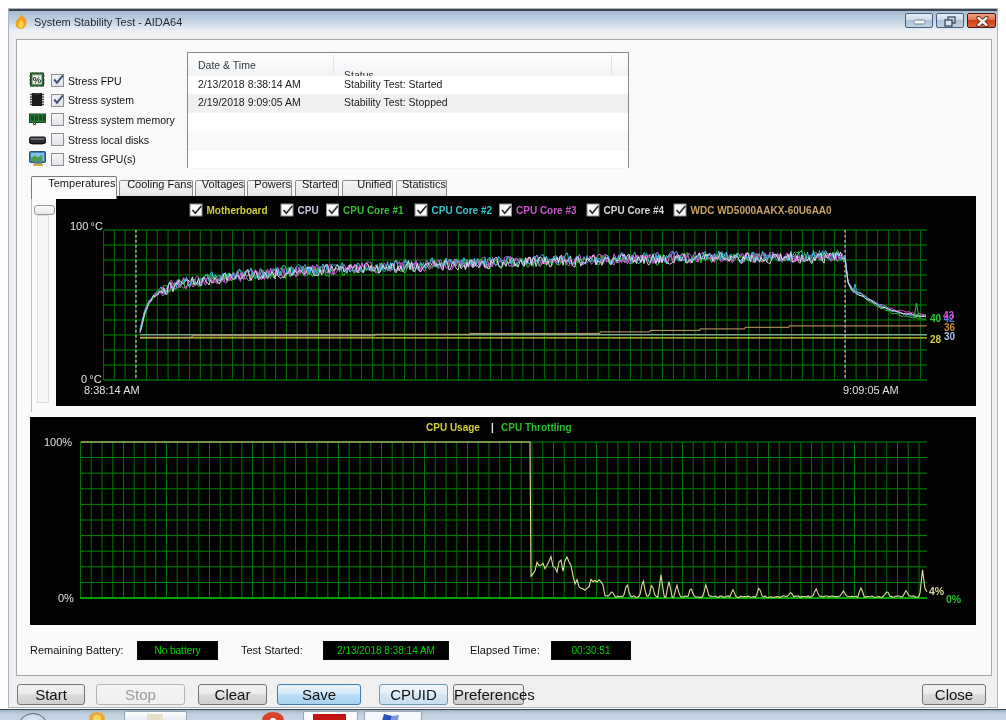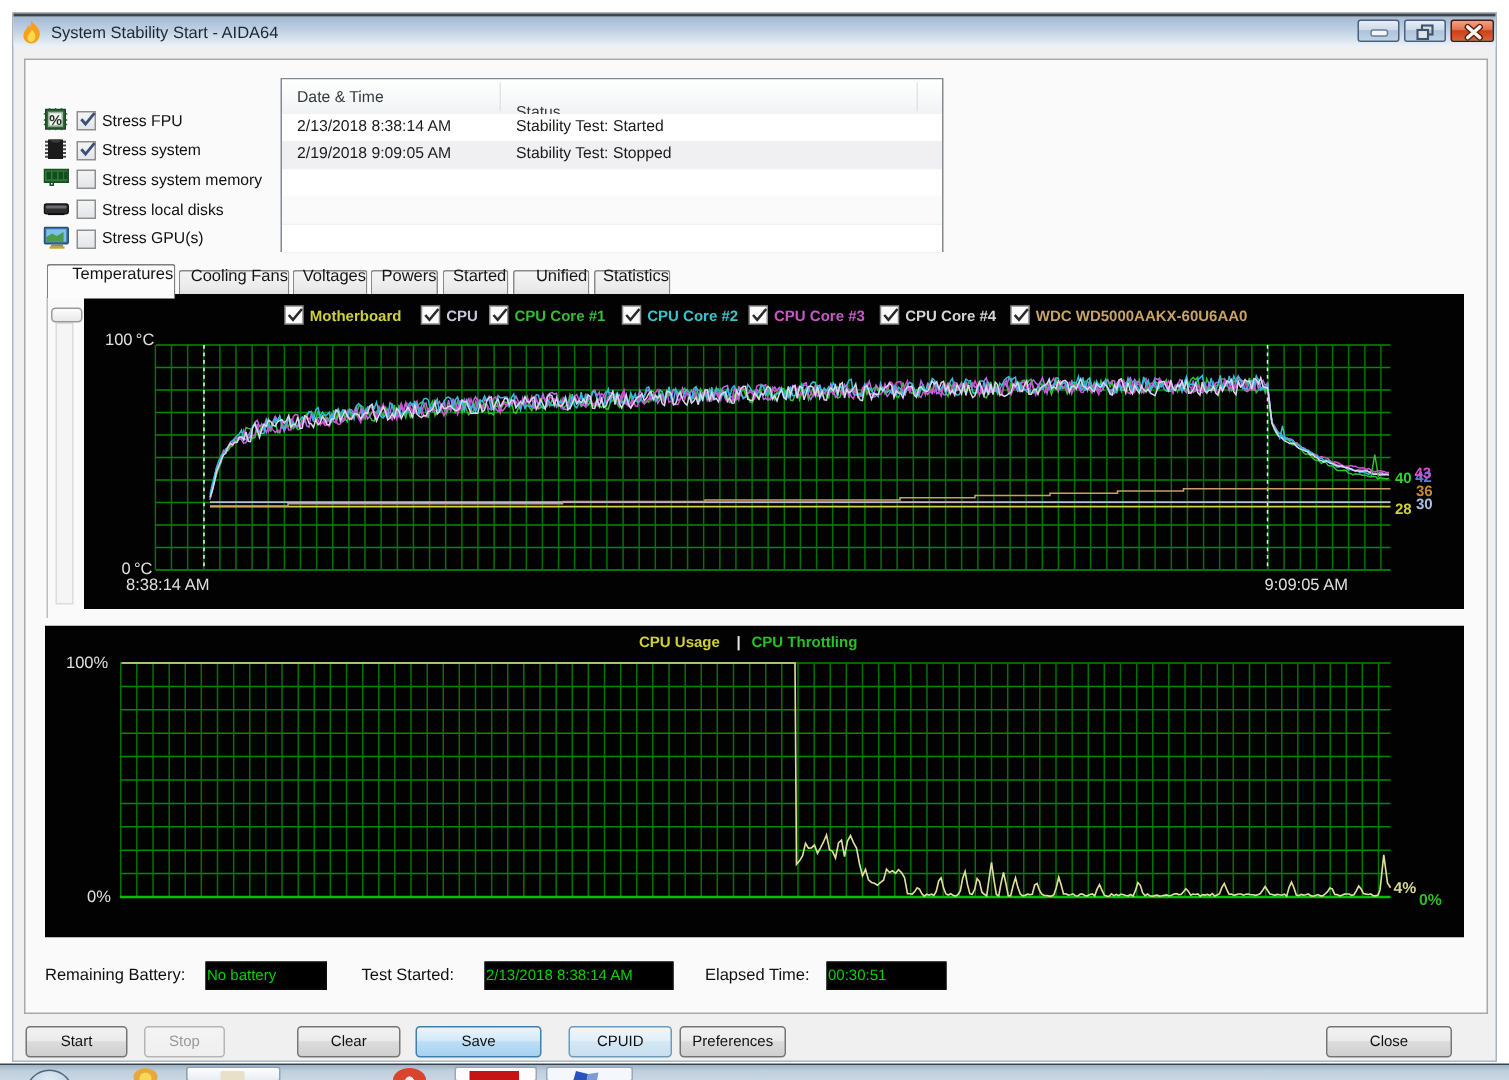--- a/index.html
+++ b/index.html
@@ -33,38 +33,38 @@
 .lvrow span.b{position:absolute;left:156px;top:2px}
 .tabs{position:absolute;left:0px;top:136px;height:23px;width:970px}
 .tab{position:absolute;bottom:0;height:19px;border:1px solid #898989;border-bottom:none;
   background:linear-gradient(180deg,#f4f4f4,#ebebeb 60%,#d8d8d8);box-sizing:border-box;
   font-size:11px;color:#151515;text-align:right;border-radius:2px 2px 0 0;white-space:nowrap}
 .tab.active{height:23px;background:#fcfcfc;z-index:3;border-color:#7d7d7d}
 .tab span{position:relative;top:-3px}
 .tab.active span{top:-0.5px}
 .btn{position:absolute;top:675px;height:21px;border:1px solid #757575;border-radius:3px;
   background:linear-gradient(180deg,#f2f2f2 0%,#ebebeb 45%,#dcdcdc 50%,#cfcfcf 100%);
-  font-size:10px;color:#111;text-align:center;line-height:19px;box-sizing:border-box}
+  font-size:15px;color:#111;text-align:center;line-height:19px;box-sizing:border-box}
 .btn.blue{border-color:#3c7fb1;background:linear-gradient(180deg,#ebf4fc 0%,#d4e9f9 45%,#bcdef6 50%,#a6d1ef 100%)}
 .btn.lblue{border-color:#6d9cba;background:linear-gradient(180deg,#f0f6fb 0%,#e3eff8 45%,#d4e7f4 50%,#c8dff1 100%)}
 .btn.dis{color:#9a9a9a;border-color:#b5b5b5;background:linear-gradient(180deg,#f4f4f4,#efefef)}
 .statlbl{position:absolute;font-size:11px;color:#101010}
 .statbox{position:absolute;background:#000;color:#00d400;font-size:10px;
-  border:1px solid #0a0a0a}
+  text-align:center;border:1px solid #0a0a0a}
 .taskbar{position:absolute;left:0;top:709px;width:1006px;height:11px;
   background:linear-gradient(180deg,#9db2c4 0%,#bfcfdd 35%,#cbd8e4 100%);border-top:1px solid #3a434e}
 </style></head>
 <body>
 <div class="win">
   <div class="titlebar">
       <svg class="abs" style="left:5px;top:2px" width="14" height="17" viewBox="0 0 14 17">
         <path d="M6.5 0 C8 3.5 12 4.5 12.5 8.5 C13 12.8 10 16 7 16 C3.5 16 1.2 13.5 1.7 9.7 C2.2 7 4.3 6.3 4.8 3.6 C5.8 5.2 7 5.8 6.5 0z" fill="#f6a01f"></path>
         <path d="M7 6.5 C8.6 8.6 10 9.6 9.5 12.2 C9.1 14.4 7.4 15.2 6.4 14.9 C4.8 14.7 3.8 12.8 4.6 10.7 C5.3 9.1 6.8 8.6 7 6.5z" fill="#ffd84a"></path>
       </svg>
-      <span class="title-text">System Stability Start - AIDA64</span>
+      <span class="title-text">System Stability Test - AIDA64</span>
       <div class="capbtn mm" style="left:896px;width:28px"><svg width="28" height="15">
           <rect x="8" y="6" width="11" height="4" rx="1.5" fill="#f4f7fa" stroke="#6b7f94"></rect>
         </svg></div>
       <div class="capbtn mm" style="left:927px;width:28px"><svg width="28" height="15">
           <rect x="11" y="3" width="7" height="6" fill="none" stroke="#41536b" stroke-width="1.4"></rect>
           <rect x="8" y="6" width="7" height="6" fill="#dce6f0" stroke="#41536b" stroke-width="1.4"></rect>
         </svg></div>
       <div class="capbtn cl" style="left:958px;width:29px"><svg width="29" height="15">
           <path d="M10.5 4 l8 7 M18.5 4 l-8 7" stroke="#572010" stroke-width="4.2" stroke-linecap="round"></path>
           <path d="M10.5 4 l8 7 M18.5 4 l-8 7" stroke="#f4f4f2" stroke-width="2.4" stroke-linecap="round"></path>
@@ -175,26 +175,26 @@
     <div class="statlbl" style="left:13px;top:604px">Remaining Battery:</div>
       <div class="statbox" style="left:120px;top:601px;width:79px;height:17px;line-height:17px">No battery</div>
       <div class="statlbl" style="left:224px;top:604px">Test Started:</div>
       <div class="statbox" style="left:306px;top:601px;width:124px;height:17px;line-height:17px">2/13/2018 8:38:14 AM</div>
       <div class="statlbl" style="left:453px;top:604px">Elapsed Time:</div>
       <div class="statbox" style="left:534px;top:601px;width:78px;height:17px;line-height:17px">00:30:51</div>
   </div>
   <div class="abs" style="left:28px;top:206px;width:12px;height:188px;background:#f5f5f5;border:1px solid #dcdcdc;box-sizing:border-box"></div>
     <div class="abs" style="left:25px;top:196px;width:21px;height:10px;background:linear-gradient(180deg,#fdfdfd,#e8e8e8);border:1px solid #9a9a9a;border-radius:3px;box-sizing:border-box"></div>
   <div class="btn" style="left:8px;width:68px">Start</div>
-    <div class="btn dis" style="left:87px;width:54px">Stop</div>
+    <div class="btn dis" style="left:87px;width:89px">Stop</div>
     <div class="btn" style="left:189px;width:69px">Clear</div>
     <div class="btn blue" style="left:268px;width:84px">Save</div>
     <div class="btn lblue" style="left:370px;width:69px">CPUID</div>
     <div class="btn" style="left:444px;width:71px">Preferences</div>
-    <div class="btn" style="left:875px;width:84px">Close</div>
+    <div class="btn" style="left:913px;width:64px">Close</div>
 </div>
 <svg style="position:absolute;left:56px;top:196px" width="920" height="210" font-family="'Liberation Sans',sans-serif">
     <rect width="920" height="210" fill="#020202"></rect>
     <line x1="48" y1="34" x2="871" y2="34" stroke="#008c00" stroke-width="1"></line>
     <line x1="48" y1="49" x2="871" y2="49" stroke="#008c00" stroke-width="1"></line>
     <line x1="48" y1="64" x2="871" y2="64" stroke="#008c00" stroke-width="1"></line>
     <line x1="48" y1="79" x2="871" y2="79" stroke="#008c00" stroke-width="1"></line>
     <line x1="48" y1="94" x2="871" y2="94" stroke="#008c00" stroke-width="1"></line>
     <line x1="48" y1="109" x2="871" y2="109" stroke="#008c00" stroke-width="1"></line>
     <line x1="48" y1="124" x2="871" y2="124" stroke="#008c00" stroke-width="1"></line>

